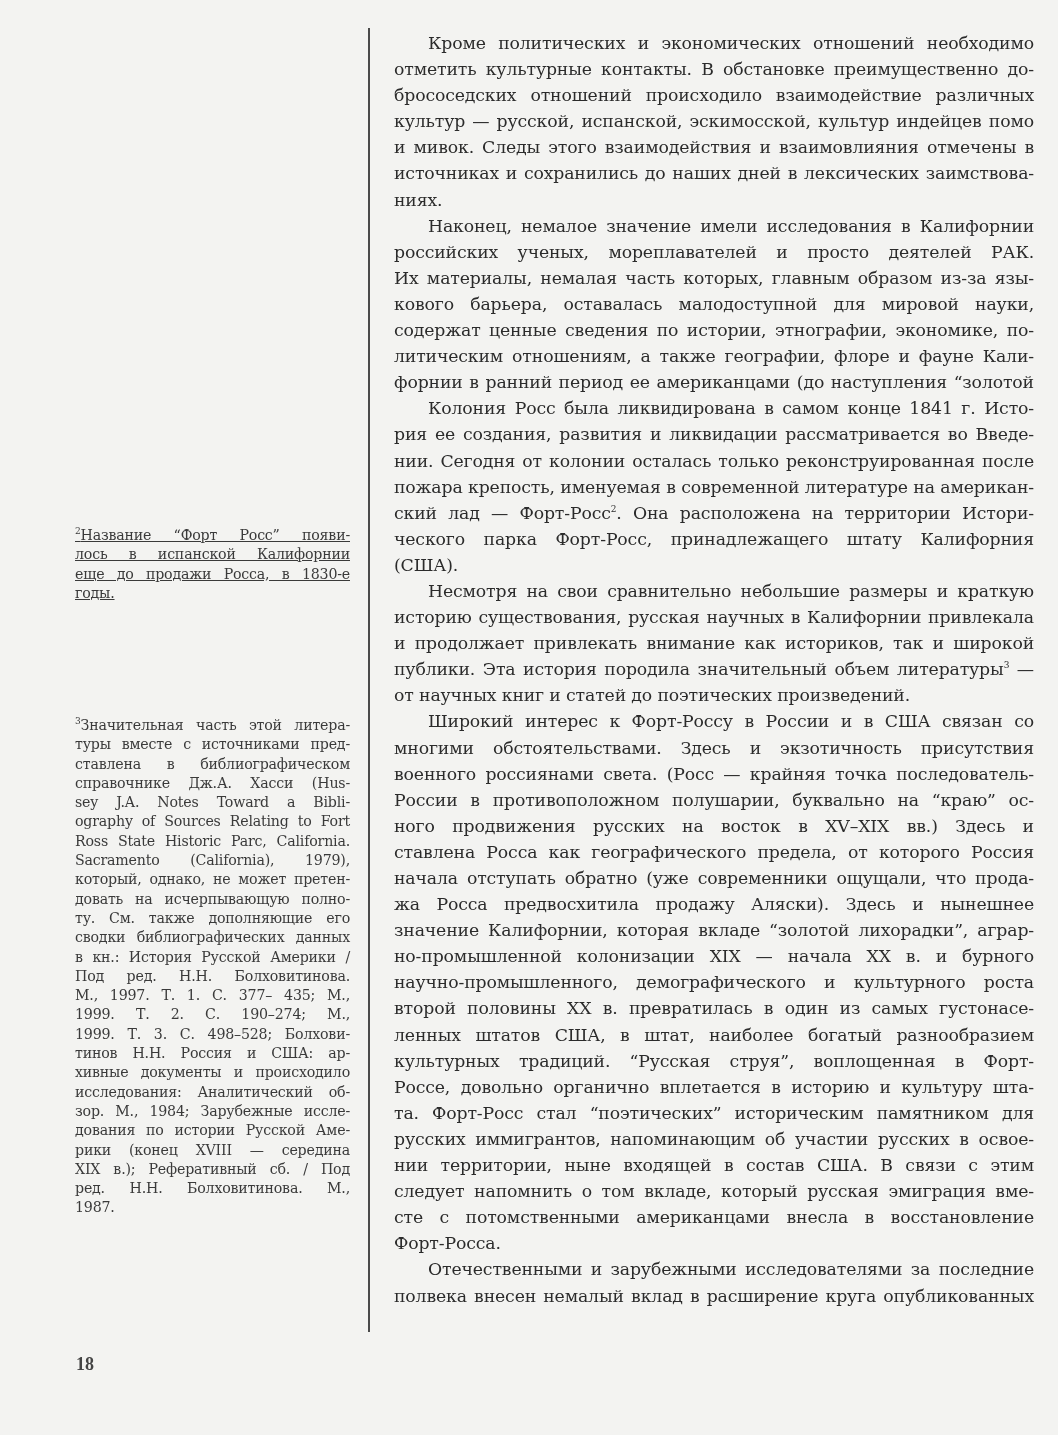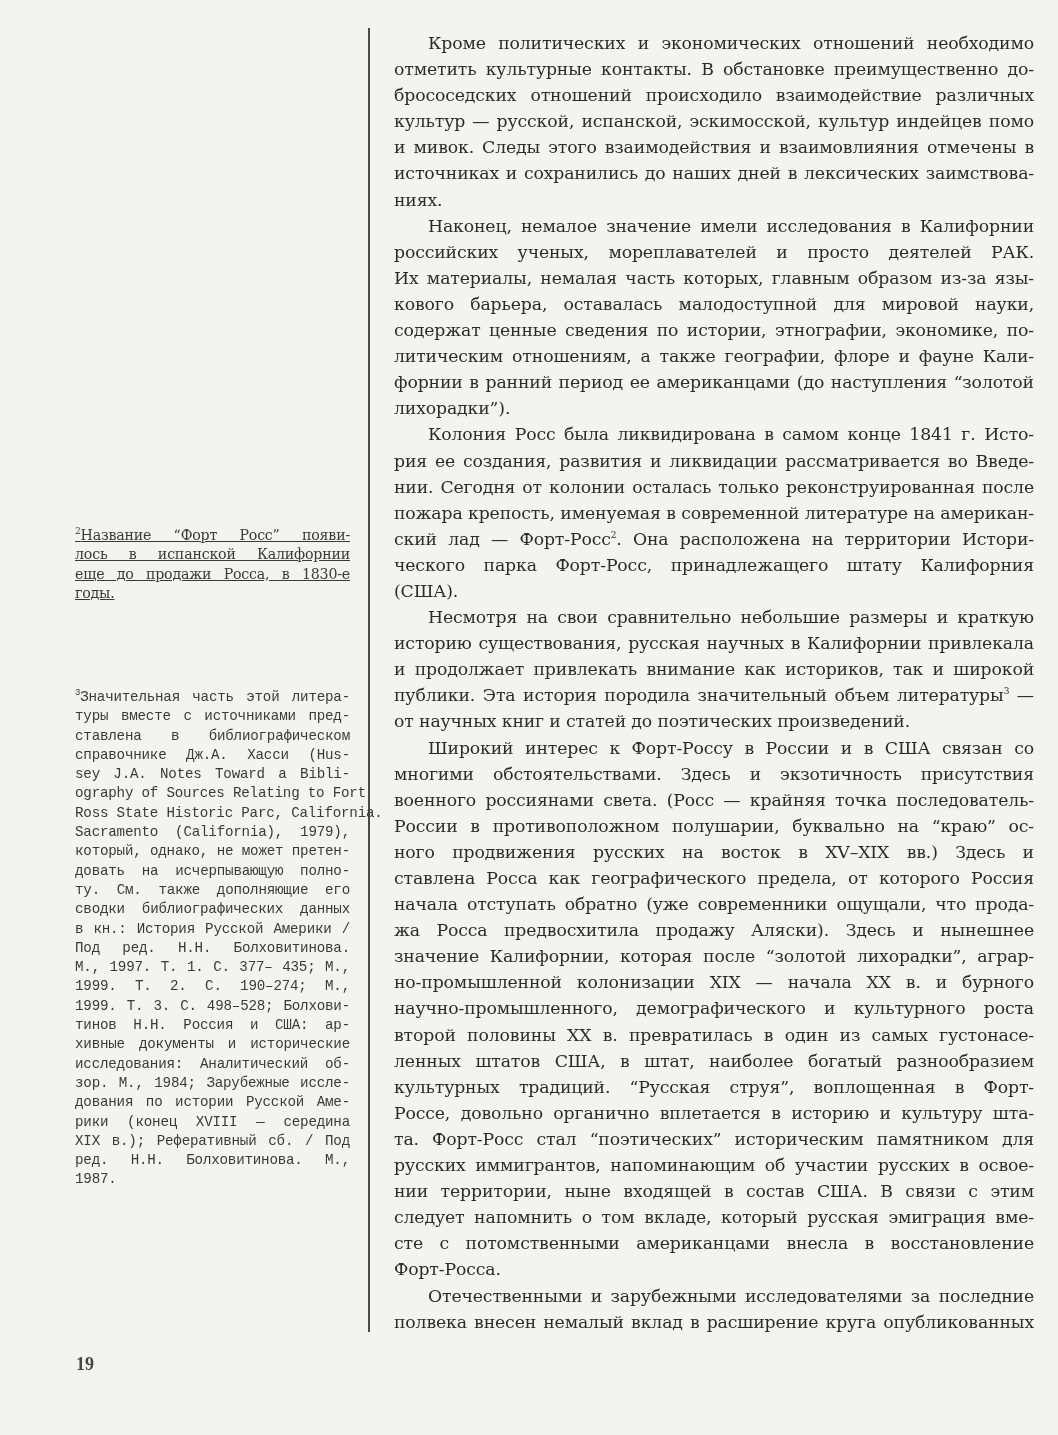--- a/index.html
+++ b/index.html
@@ -30,21 +30,21 @@
     font-size: 14.2px; line-height: 19.3px; color: #3a3a3a;
     letter-spacing: -0.2px;
   }
   .fn .line {
     display: block; height: 19.3px; white-space: nowrap;
     text-align: justify; text-align-last: justify;
   }
   .fn .line.last { text-align-last: left; }
   .fn sup, .main sup { font-size: 9px; line-height: 0; vertical-align: super; }
   .fn2 { top: 526px; text-decoration: underline; }
-  .fn3 { top: 688px; font-family: Liberation Mono, monospace; }
+  .fn3 { top: 716px; }
   .pagenum {
     position: absolute; left: 76px; top: 1354px;
     font-size: 18px; font-weight: bold; color: #444;
     font-family: "Liberation Serif", serif;
   }
 </style>
 </head>
 <body>
 
 <div class="page">
@@ -64,21 +64,20 @@
     </div>
 
     <div>
       <span class="line indent">Наконец, немалое значение имели исследования в Калифорнии</span>
       <span class="line">российских ученых, мореплавателей и просто деятелей РАК.</span>
       <span class="line">Их материалы, немалая часть которых, главным образом из-за язы-</span>
       <span class="line">кового барьера, оставалась малодоступной для мировой науки,</span>
       <span class="line">содержат ценные сведения по истории, этнографии, экономике, по-</span>
       <span class="line">литическим отношениям, а также географии, флоре и фауне Кали-</span>
       <span class="line">форнии в ранний период ее американцами (до наступления “золотой</span>
-      <span class="line last">лихорадки”).</span>
     </div>
 
     <div>
       <span class="line indent">Колония Росс была ликвидирована в самом конце 1841 г. Исто-</span>
       <span class="line">рия ее создания, развития и ликвидации рассматривается во Введе-</span>
       <span class="line">нии. Сегодня от колонии осталась только реконструированная после</span>
       <span class="line">пожара крепость, именуемая в современной литературе на американ-</span>
       <span class="line"><span>ский лад — Форт-Росс</span><sup>2</sup><span>. Она расположена на территории Истори-</span></span>
       <span class="line">ческого парка Форт-Росс, принадлежащего штату Калифорния</span>
       <span class="line last">(США).</span>
@@ -94,21 +93,21 @@
 
     <div>
       <span class="line indent">Широкий интерес к Форт-Россу в России и в США связан со</span>
       <span class="line">многими обстоятельствами. Здесь и экзотичность присутствия</span>
       <span class="line">военного россиянами света. (Росс — крайняя точка последователь-</span>
       <span class="line">России в противоположном полушарии, буквально на “краю” ос-</span>
       <span class="line">ного продвижения русских на восток в XV–XIX вв.) Здесь и</span>
       <span class="line">ставлена Росса как географического предела, от которого Россия</span>
       <span class="line">начала отступать обратно (уже современники ощущали, что прода-</span>
       <span class="line">жа Росса предвосхитила продажу Аляски). Здесь и нынешнее</span>
-      <span class="line">значение Калифорнии, которая после “золотой лихорадки”, аграр-</span>
+      <span class="line">значение Калифорнии, которая вкладе “золотой лихорадки”, аграр-</span>
       <span class="line">но-промышленной колонизации XIX — начала XX в. и бурного</span>
       <span class="line">научно-промышленного, демографического и культурного роста</span>
       <span class="line">второй половины XX в. превратилась в один из самых густонасе-</span>
       <span class="line">ленных штатов США, в штат, наиболее богатый разнообразием</span>
       <span class="line">культурных традиций. “Русская струя”, воплощенная в Форт-</span>
       <span class="line">Россе, довольно органично вплетается в историю и культуру шта-</span>
       <span class="line">та. Форт-Росс стал “поэтических” историческим памятником для</span>
       <span class="line">русских иммигрантов, напоминающим об участии русских в освое-</span>
       <span class="line">нии территории, ныне входящей в состав США. В связи с этим</span>
       <span class="line">следует напомнить о том вкладе, который русская эмиграция вме-</span>
@@ -141,24 +140,24 @@
     <span class="line">который, однако, не может претен-</span>
     <span class="line">довать на исчерпывающую полно-</span>
     <span class="line">ту. См. также дополняющие его</span>
     <span class="line">сводки библиографических данных</span>
     <span class="line">в кн.: История Русской Америки /</span>
     <span class="line">Под ред. Н.Н. Болховитинова.</span>
     <span class="line">М., 1997. Т. 1. С. 377– 435; М.,</span>
     <span class="line">1999. Т. 2. С. 190–274; М.,</span>
     <span class="line">1999. Т. 3. С. 498–528; Болхови-</span>
     <span class="line">тинов Н.Н. Россия и США: ар-</span>
-    <span class="line">хивные документы и исторические</span>
+    <span class="line">хивные документы и происходило</span>
     <span class="line">исследования: Аналитический об-</span>
     <span class="line">зор. М., 1984; Зарубежные иссле-</span>
     <span class="line">дования по истории Русской Аме-</span>
     <span class="line">рики (конец XVIII — середина</span>
     <span class="line">XIX в.); Реферативный сб. / Под</span>
     <span class="line">ред. Н.Н. Болховитинова. М.,</span>
     <span class="line last">1987.</span>
   </div>
 
-  <div class="pagenum">19</div>
+  <div class="pagenum">18</div>
 </div>
 
 </body></html>

